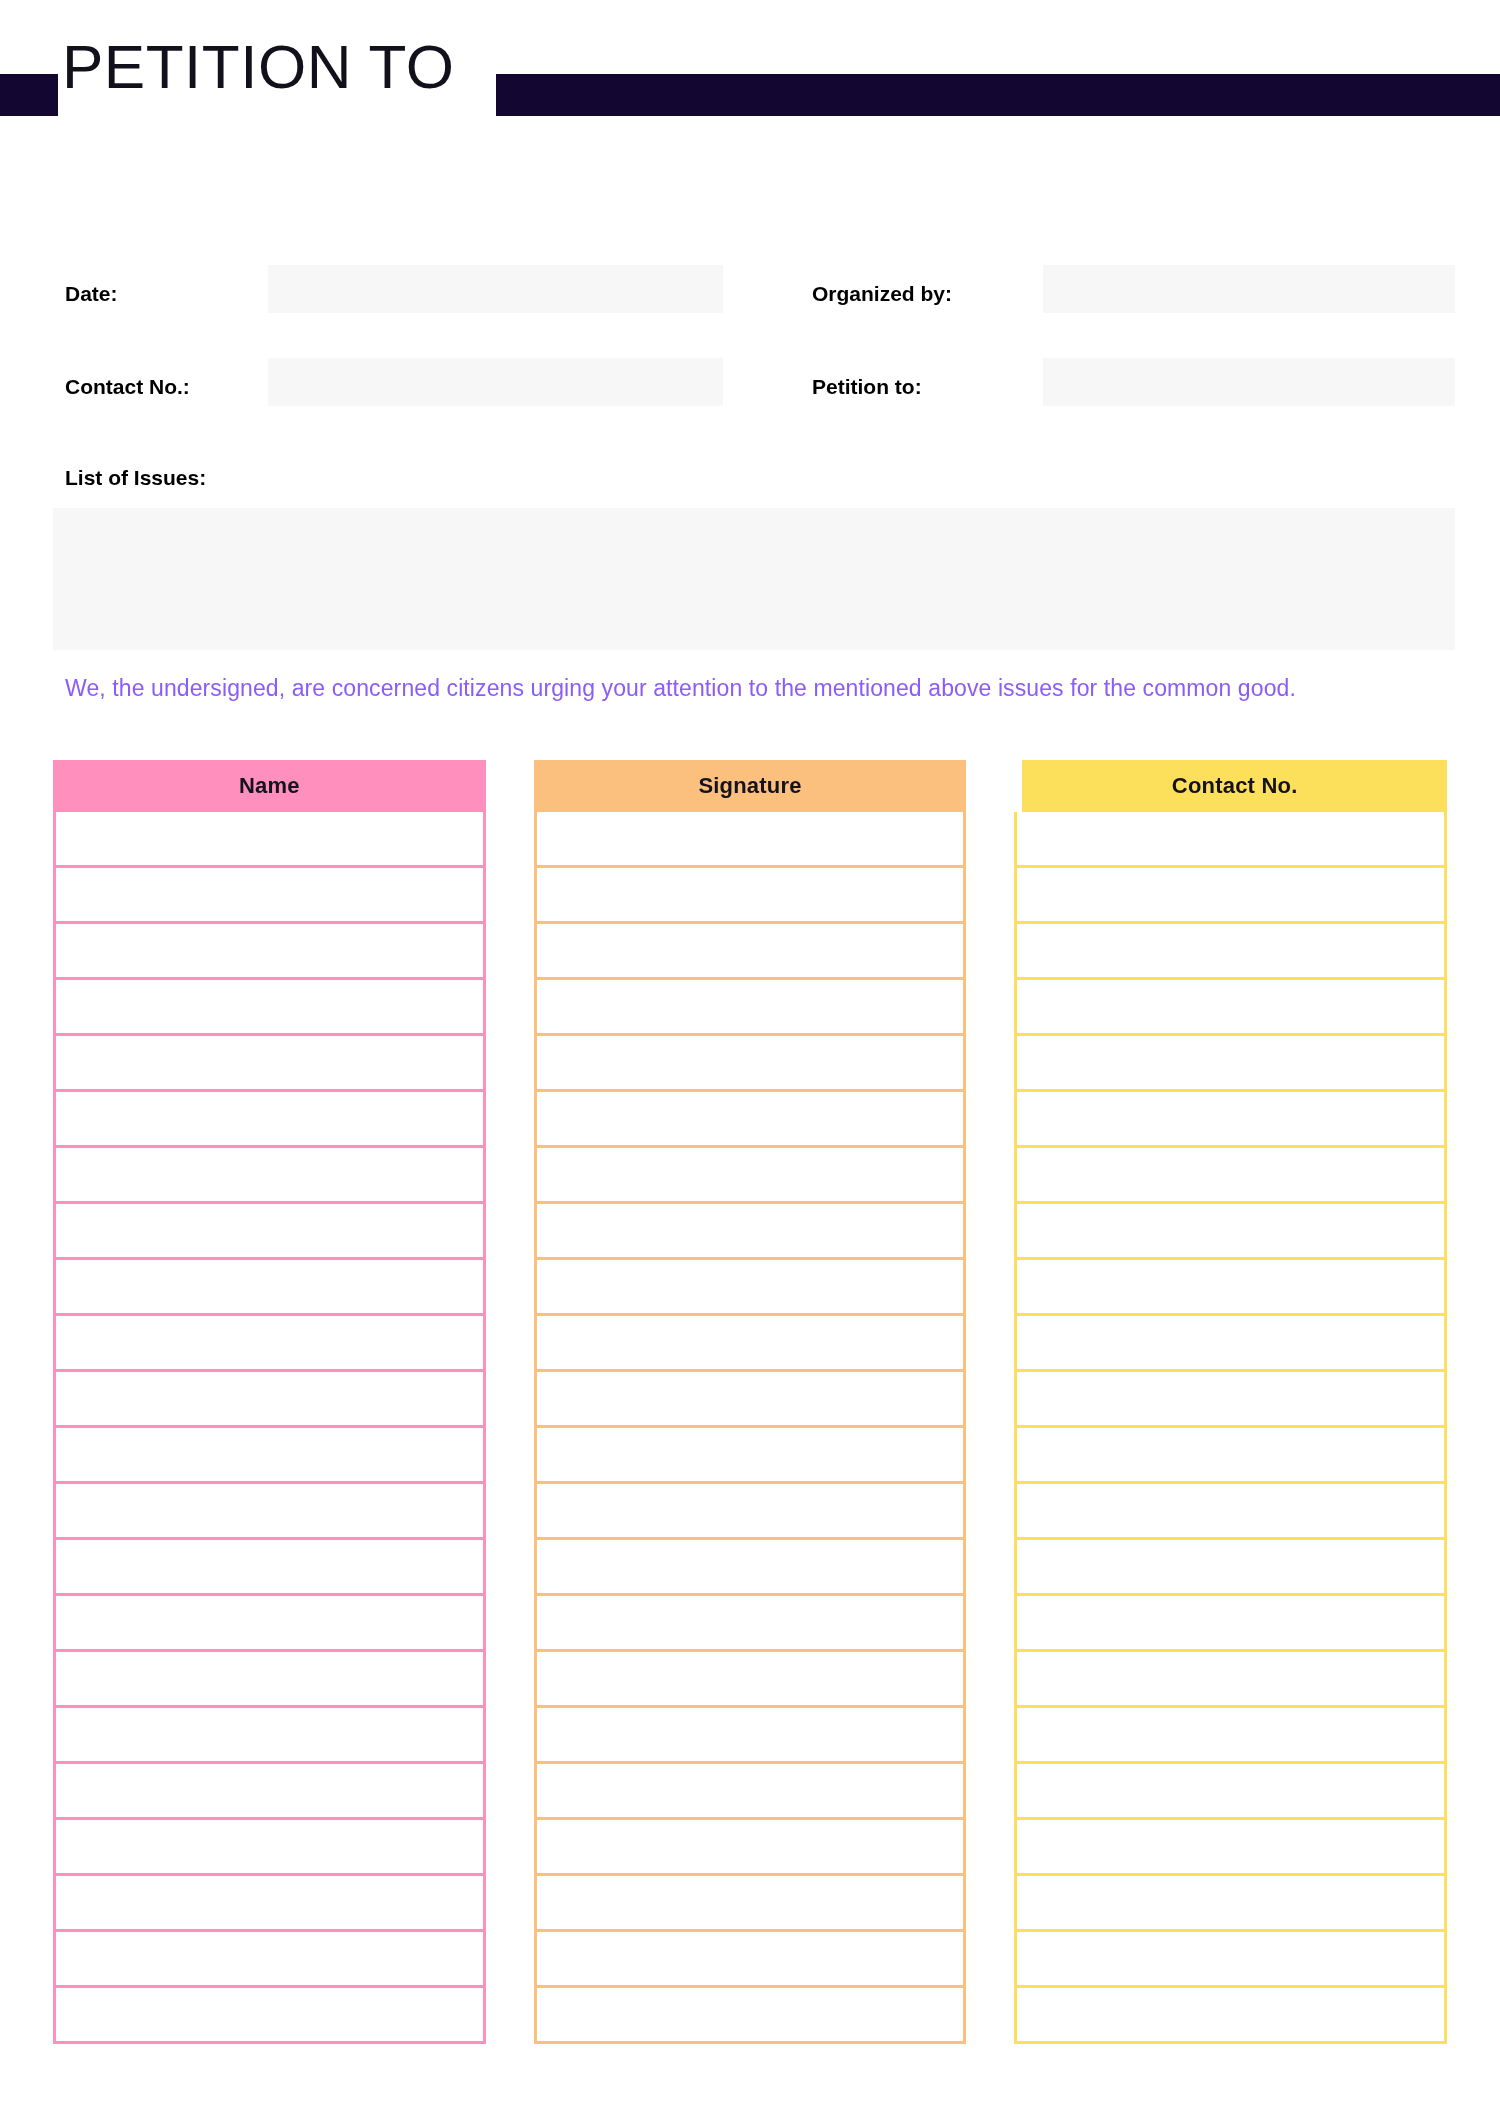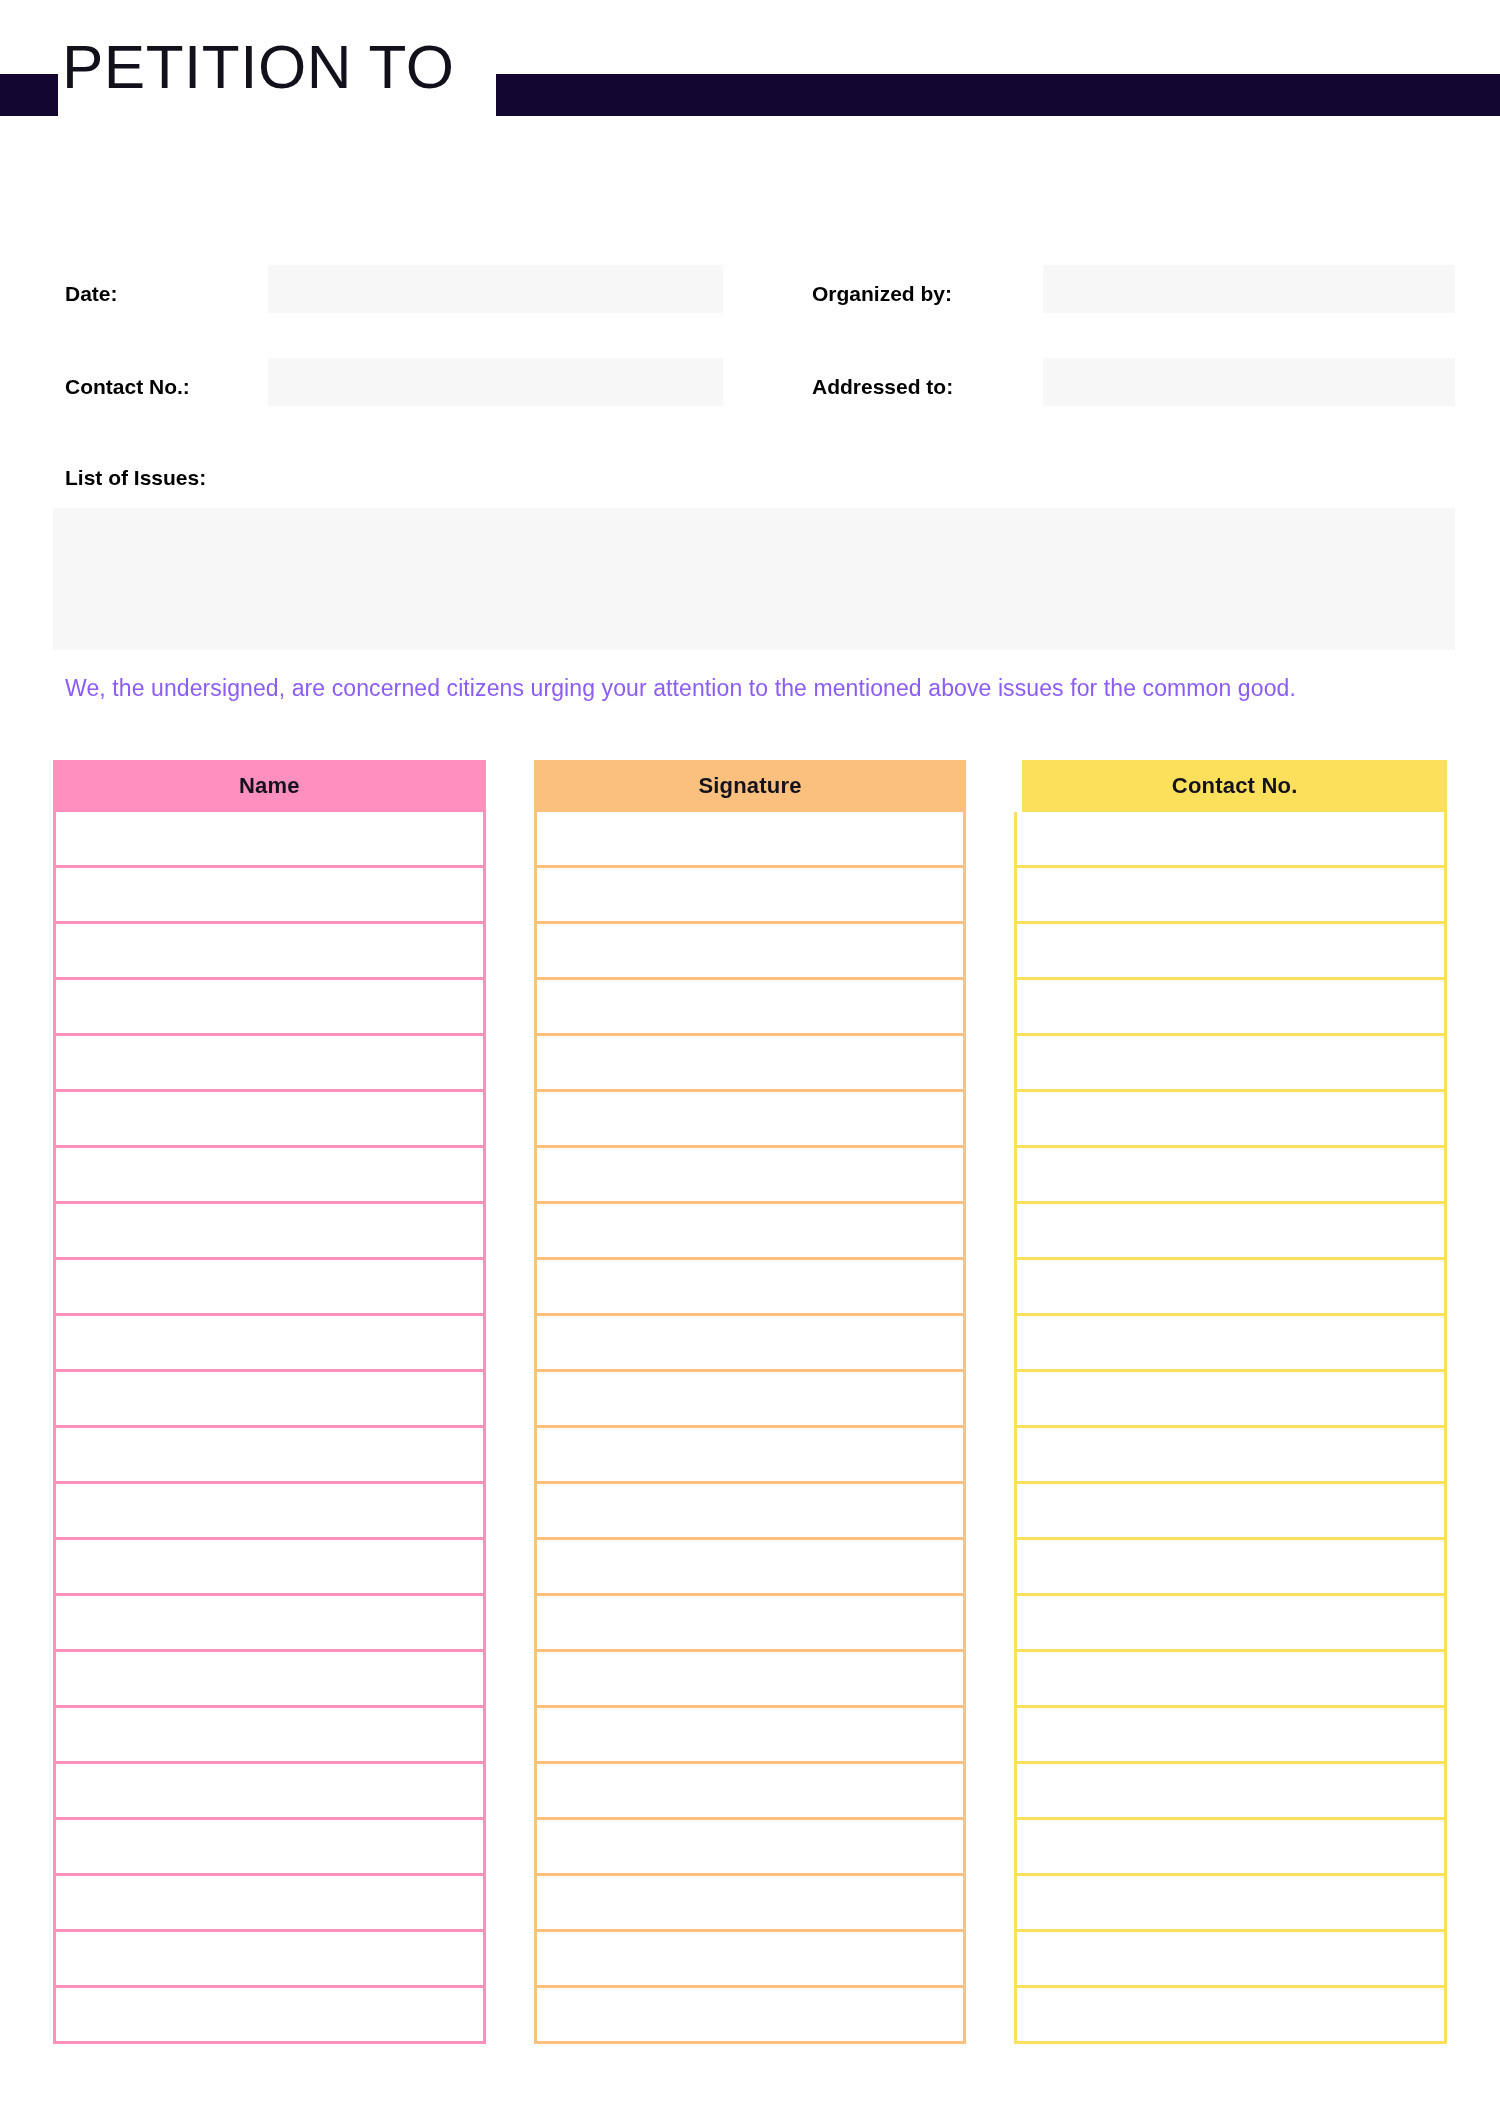--- a/index.html
+++ b/index.html
@@ -94,21 +94,21 @@
 
   <div class="f-label lbl-date">Date:</div>
   <div class="f-box box-date"></div>
 
   <div class="f-label lbl-org">Organized by:</div>
   <div class="f-box box-org"></div>
 
   <div class="f-label lbl-petno">Contact No.:</div>
   <div class="f-box box-petno"></div>
 
-  <div class="f-label lbl-addr">Addressed to:</div>
+  <div class="f-label lbl-addr">Petition to:</div>
   <div class="f-box box-addr"></div>
 
   <div class="f-label lbl-issues">List of Issues:</div>
   <div class="f-box box-issues"></div>
 
   <div class="intro">We, the undersigned, are concerned citizens urging your attention to the mentioned above issues for the common good.</div>
 
   <div class="tbl">
     <div class="cols">
       <div class="col col-name">

